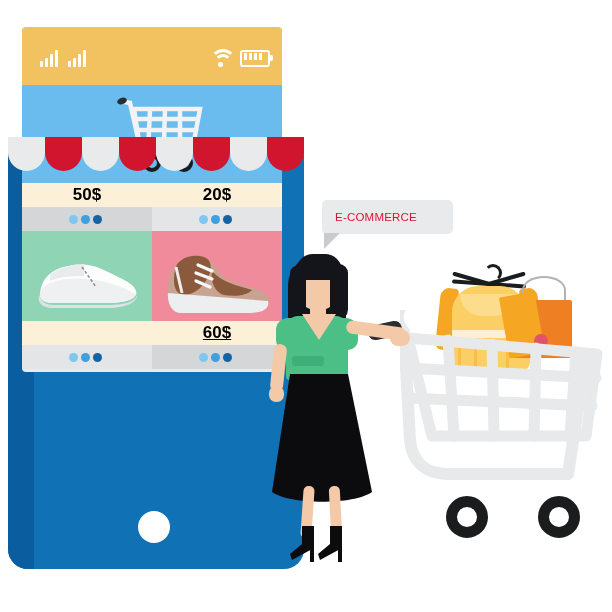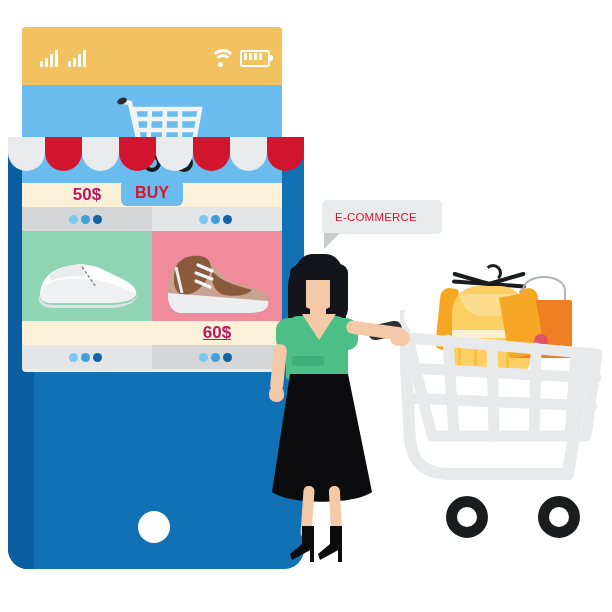--- a/index.html
+++ b/index.html
@@ -41,31 +41,31 @@
   #battery i{position:absolute;left:1px;top:1px;width:2.5px;height:7px;background:#ffffff;}
   #batt-tip{position:absolute;width:3px;height:6px;background:#ffffff;border-radius:0 2px 2px 0;}
 
   
   #hero{left:0;top:58px;width:260px;height:98px;background:#69bced;}
   
   #heroCart{position:absolute;left:88px;top:10px;width:100px;height:80px;}
 
   
   .pricerow{position:absolute;width:260px;height:24px;background:#fdf0d8;}
-  .pricecell{position:absolute;top:0;width:130px;height:24px;color:#be185d;font-size:17px;font-weight:bold;text-align:center;line-height:24px;font-family:"Liberation Sans",sans-serif;}
+  .pricecell{position:absolute;top:0;width:130px;height:24px;color:#000000;font-size:17px;font-weight:bold;text-align:center;line-height:24px;font-family:"Liberation Sans",sans-serif;}
   .dotrow{position:absolute;width:260px;height:24px;}
   .dotcellbg{position:absolute;top:0;width:130px;height:24px;}
   .dot{position:absolute;width:9px;height:9px;border-radius:50%;top:8px;}
 
   #buy{position:absolute;left:99px;top:152px;width:62px;height:27px;background:#69bced;border-radius:6px;color:#d8152f;font-size:16px;font-weight:bold;text-align:center;line-height:27px;z-index:6;}
 
   .prodtile{position:absolute;width:130px;height:90px;}
 
   
-  #bubble{left:322px;top:200px;width:120px;height:34px;background:#e9eaec;border-radius:5px;}
+  #bubble{left:322px;top:200px;width:131px;height:34px;background:#e9eaec;border-radius:5px;}
   #bubble-txt{position:absolute;left:0;top:0;width:108px;height:34px;line-height:34px;text-align:center;color:#d8152f;font-size:11.5px;letter-spacing:.2px;font-family:"Liberation Sans",sans-serif;}
   #bubble-tail{left:324px;top:233px;width:0;height:0;border-left:16px solid #c9ccce;border-bottom:16px solid transparent;}
 
   
   #woman{left:258px;top:248px;width:150px;height:320px;}
   .skin{background:#f3c9a8;}
   .hairc{background:#13151a;}
   .blouse{background:#4cbf86;}
 
   
@@ -154,36 +154,36 @@
           <path d="M40 15 L38.5 46 M55 15 L54 46 M70 15 L70 46"></path>
         </g>
         <ellipse cx="12" cy="6" rx="5" ry="3.2" fill="#2b2d31" transform="rotate(-18 12 6)"></ellipse>
         <circle cx="42" cy="68" r="7" fill="none" stroke="#1b1c1e" stroke-width="4"></circle>
         <circle cx="74" cy="68" r="7" fill="none" stroke="#1b1c1e" stroke-width="4"></circle>
       </svg>
     </div>
 
     <div class="pricerow" style="top:156px;">
       <div class="pricecell">50$</div>
+      <div class="pricecell" style="left:130px;">20$</div>
     </div>
 
     <div class="dotrow" style="top:180px;">
       <div class="dotcellbg" style="left:0;background:#d4d6d8;">
         <i class="dot" style="left:47px;background:#7ec8ef;"></i>
         <i class="dot" style="left:59px;background:#3fa0dd;"></i>
         <i class="dot" style="left:71px;background:#1464a5;"></i>
       </div>
       <div class="dotcellbg" style="left:130px;background:#e3e5e7;">
         <i class="dot" style="left:47px;background:#7ec8ef;"></i>
         <i class="dot" style="left:59px;background:#3fa0dd;"></i>
         <i class="dot" style="left:71px;background:#1464a5;"></i>
       </div>
     </div>
 
-    <div id="buy">BUY</div>
 
     <div class="prodtile" style="left:0;top:204px;background:#8fd4b4;">
       <svg viewBox="0 0 130 90" width="130" height="90">
         <path d="M18 62 C20 46 30 38 46 35 C62 32 72 34 84 40 C98 47 112 52 114 60 C116 68 104 72 84 72 L30 72 C22 72 17 68 18 62 Z" fill="#fdfdfd"></path>
         <path d="M18 62 C20 55 28 50 44 48 C64 46 86 50 104 58 C112 62 116 66 114 60 C116 68 104 72 84 72 L30 72 C22 72 17 68 18 62 Z" fill="#eef0f1"></path>
         <path d="M17 64 C19 71 24 74 32 74 L86 74 C104 74 116 70 115 62 C117 70 106 77 86 77 L30 77 C21 77 15 72 17 64 Z" fill="#dfe2e4"></path>
         <path d="M28 44 C36 37 50 33 62 33 L62 45 C48 45 36 46 28 50 Z" fill="#e9ebec"></path>
         <path d="M60 36 L74 56" stroke="#8a9096" stroke-width="1.6" fill="none" stroke-dasharray="3 2"></path>
       </svg>
     </div>

